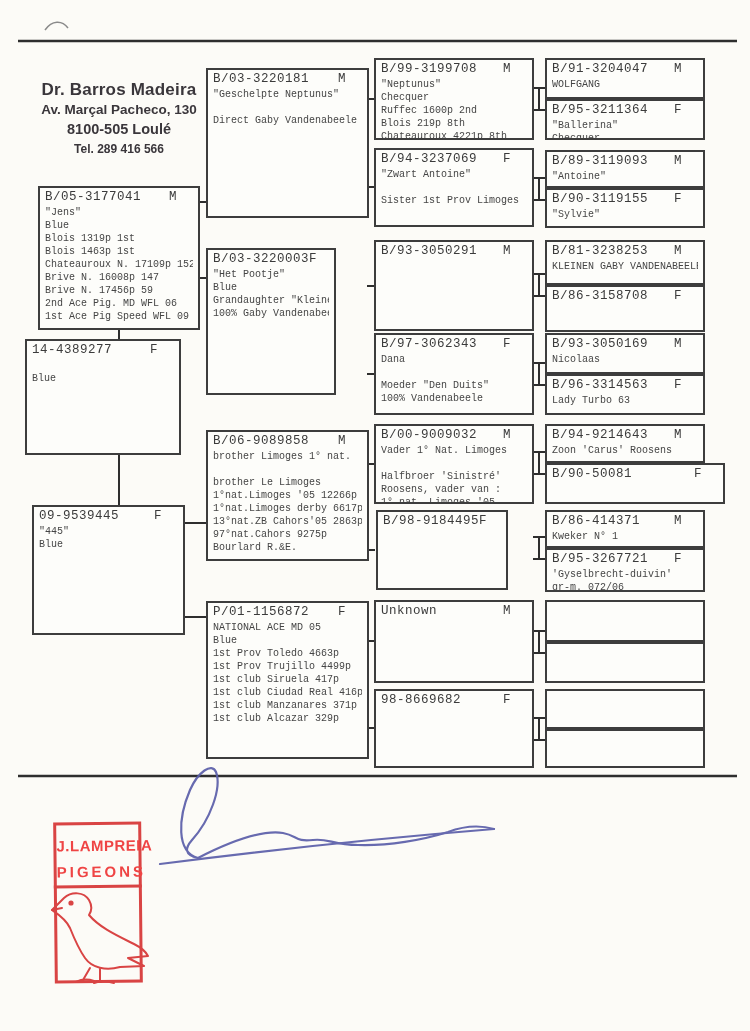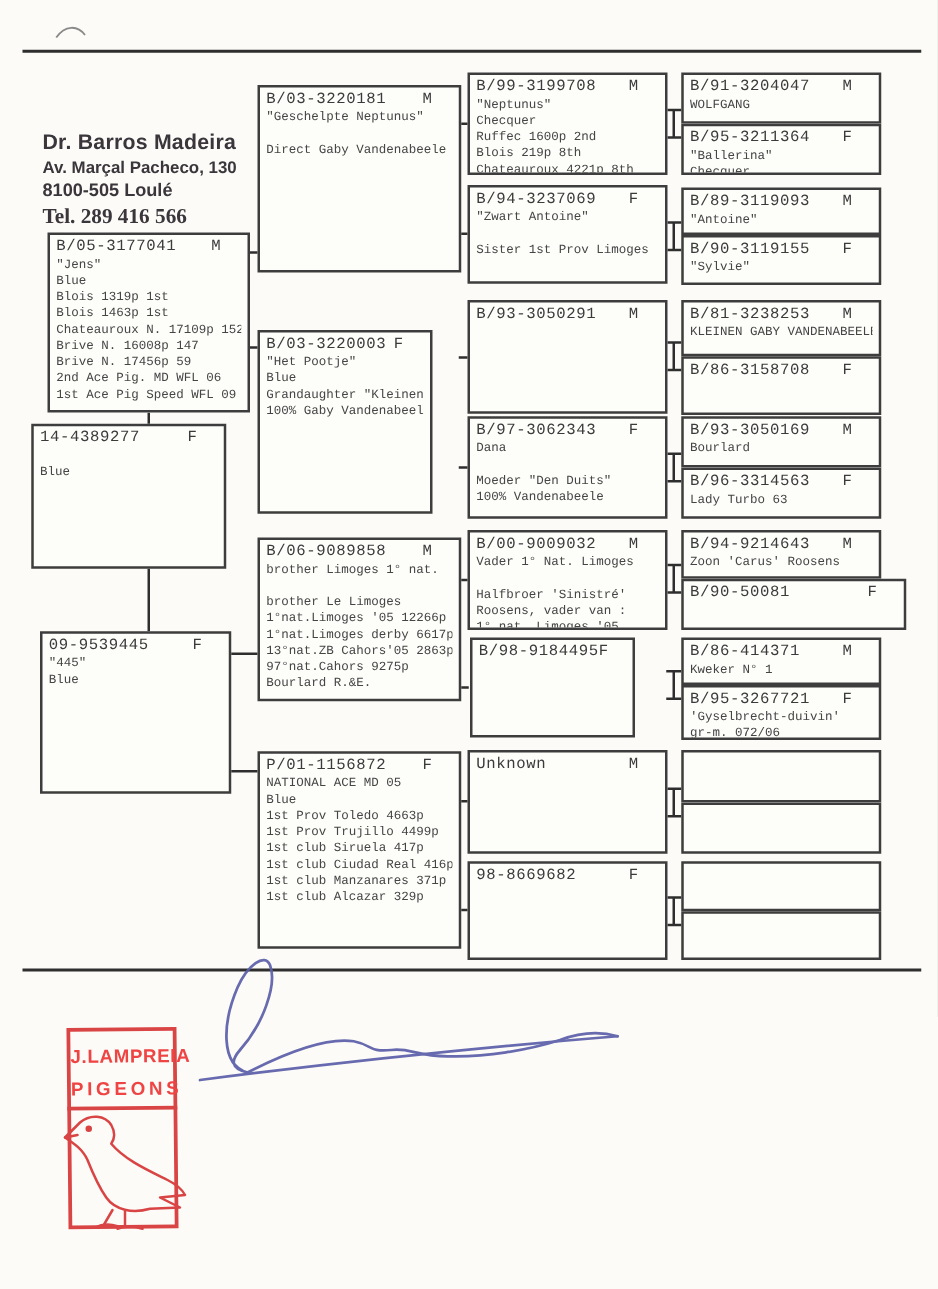--- a/index.html
+++ b/index.html
@@ -4,26 +4,26 @@
 <style>
   html,body{margin:0;padding:0;background:#e8e8e4;}
   .page{position:relative;width:750px;height:1031px;background:#fcfbf7;overflow:hidden;
         font-family:"Liberation Mono","DejaVu Sans Mono",monospace;color:#454545;}
   .box{position:absolute;border:2px solid #3d3d3d;background:#fdfdfa;padding:2px 5px;box-sizing:border-box;overflow:hidden;}
   .bhead{display:flex;justify-content:space-between;font-size:12.5px;line-height:15px;letter-spacing:.5px;color:#3b3b3b;white-space:nowrap;}
   .bsex{padding-right:16px;}
   .blines{margin-top:1px;}
   .bline{font-size:10px;line-height:13px;white-space:pre;overflow:hidden;}
   .decor{position:absolute;left:0;top:0;pointer-events:none;}
-  .hdr{position:absolute;left:34px;top:80px;width:170px;text-align:left;
-       font-family:"Liberation Sans","DejaVu Sans",sans-serif;font-weight:bold;color:#3a363b;margin-top:24px;}
+  .hdr{position:absolute;left:34px;top:80px;width:170px;text-align:center;
+       font-family:"Liberation Sans","DejaVu Sans",sans-serif;font-weight:bold;color:#3a363b;}
   .hdr .h1{font-size:17px;line-height:20px;letter-spacing:.2px;}
   .hdr .h2{font-size:13.5px;line-height:19px;}
   .hdr .h3{font-size:14.5px;line-height:20px;}
-  .hdr .h4{font-size:17px;line-height:20px;font-family:Liberation Serif, serif;}
+  .hdr .h4{font-size:12px;line-height:20px;}
   .stamp{position:absolute;left:54px;top:822px;width:88px;height:161px;border:3px solid #d94444;
          box-sizing:border-box;transform:rotate(-.6deg);background:transparent;}
   .stamp .stxt{font-family:"Liberation Sans","DejaVu Sans",sans-serif;font-weight:bold;color:#ef4444;text-align:center;}
   .stamp .s1{font-size:15px;line-height:18px;margin-top:12px;letter-spacing:.5px;}
   .stamp .s2{font-size:15px;line-height:18px;margin-top:8px;letter-spacing:3px;}
   .stamp .sdiv{position:absolute;left:-3px;right:-3px;top:60px;height:3px;background:#d94444;}
   .sig{position:absolute;left:138px;top:760px;}
   .pigeon{position:absolute;left:38px;top:884px;}
 </style>
 </head>
@@ -132,21 +132,21 @@
     <div class="bhead">
         <span>B/03-3220181</span>
         <span class="bsex">M</span>
       </div>
     <div class="blines">
         <div class="bline">"Geschelpte Neptunus"</div>
         <div class="bline">&nbsp;</div>
         <div class="bline">Direct Gaby Vandenabeele</div>
       </div>
   </div>
-  <div class="box" style="left:206px;top:264px;width:140px;height:147px">
+  <div class="box" style="left:206px;top:248px;width:130px;height:147px">
     <div class="bhead">
         <span>B/03-3220003</span>
         <span class="bsex">F</span>
       </div>
     <div class="blines">
         <div class="bline">"Het Pootje"</div>
         <div class="bline">Blue</div>
         <div class="bline">Grandaughter "Kleinen"</div>
         <div class="bline">100% Gaby Vandenabeele</div>
       </div>
@@ -309,21 +309,21 @@
         <span>B/86-3158708</span>
         <span class="bsex">F</span>
       </div>
   </div>
   <div class="box" style="left:545px;top:333px;width:160px;height:41px">
     <div class="bhead">
         <span>B/93-3050169</span>
         <span class="bsex">M</span>
       </div>
     <div class="blines">
-        <div class="bline">Bourlard</div>
+        <div class="bline">Nicolaas</div>
       </div>
   </div>
   <div class="box" style="left:545px;top:374px;width:160px;height:41px">
     <div class="bhead">
         <span>B/96-3314563</span>
         <span class="bsex">F</span>
       </div>
     <div class="blines">
         <div class="bline">Lady Turbo 63</div>
       </div>

